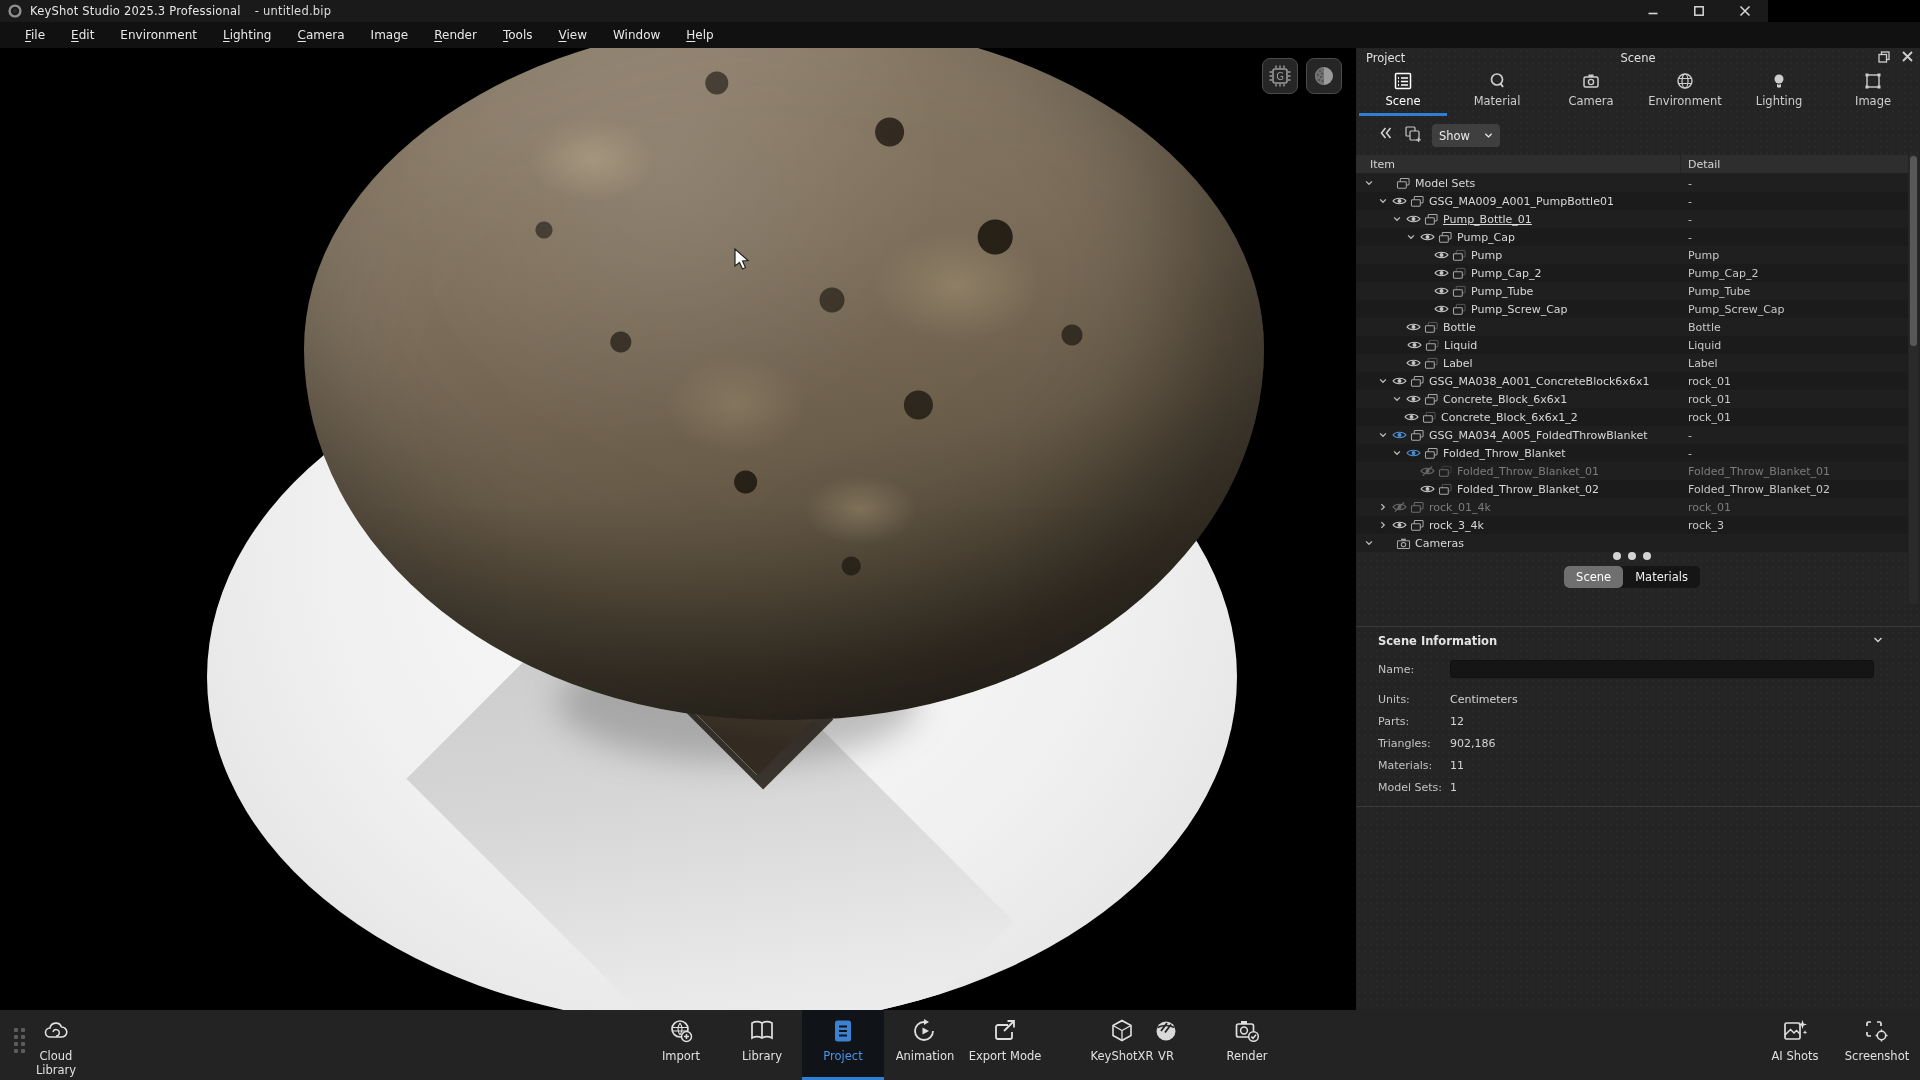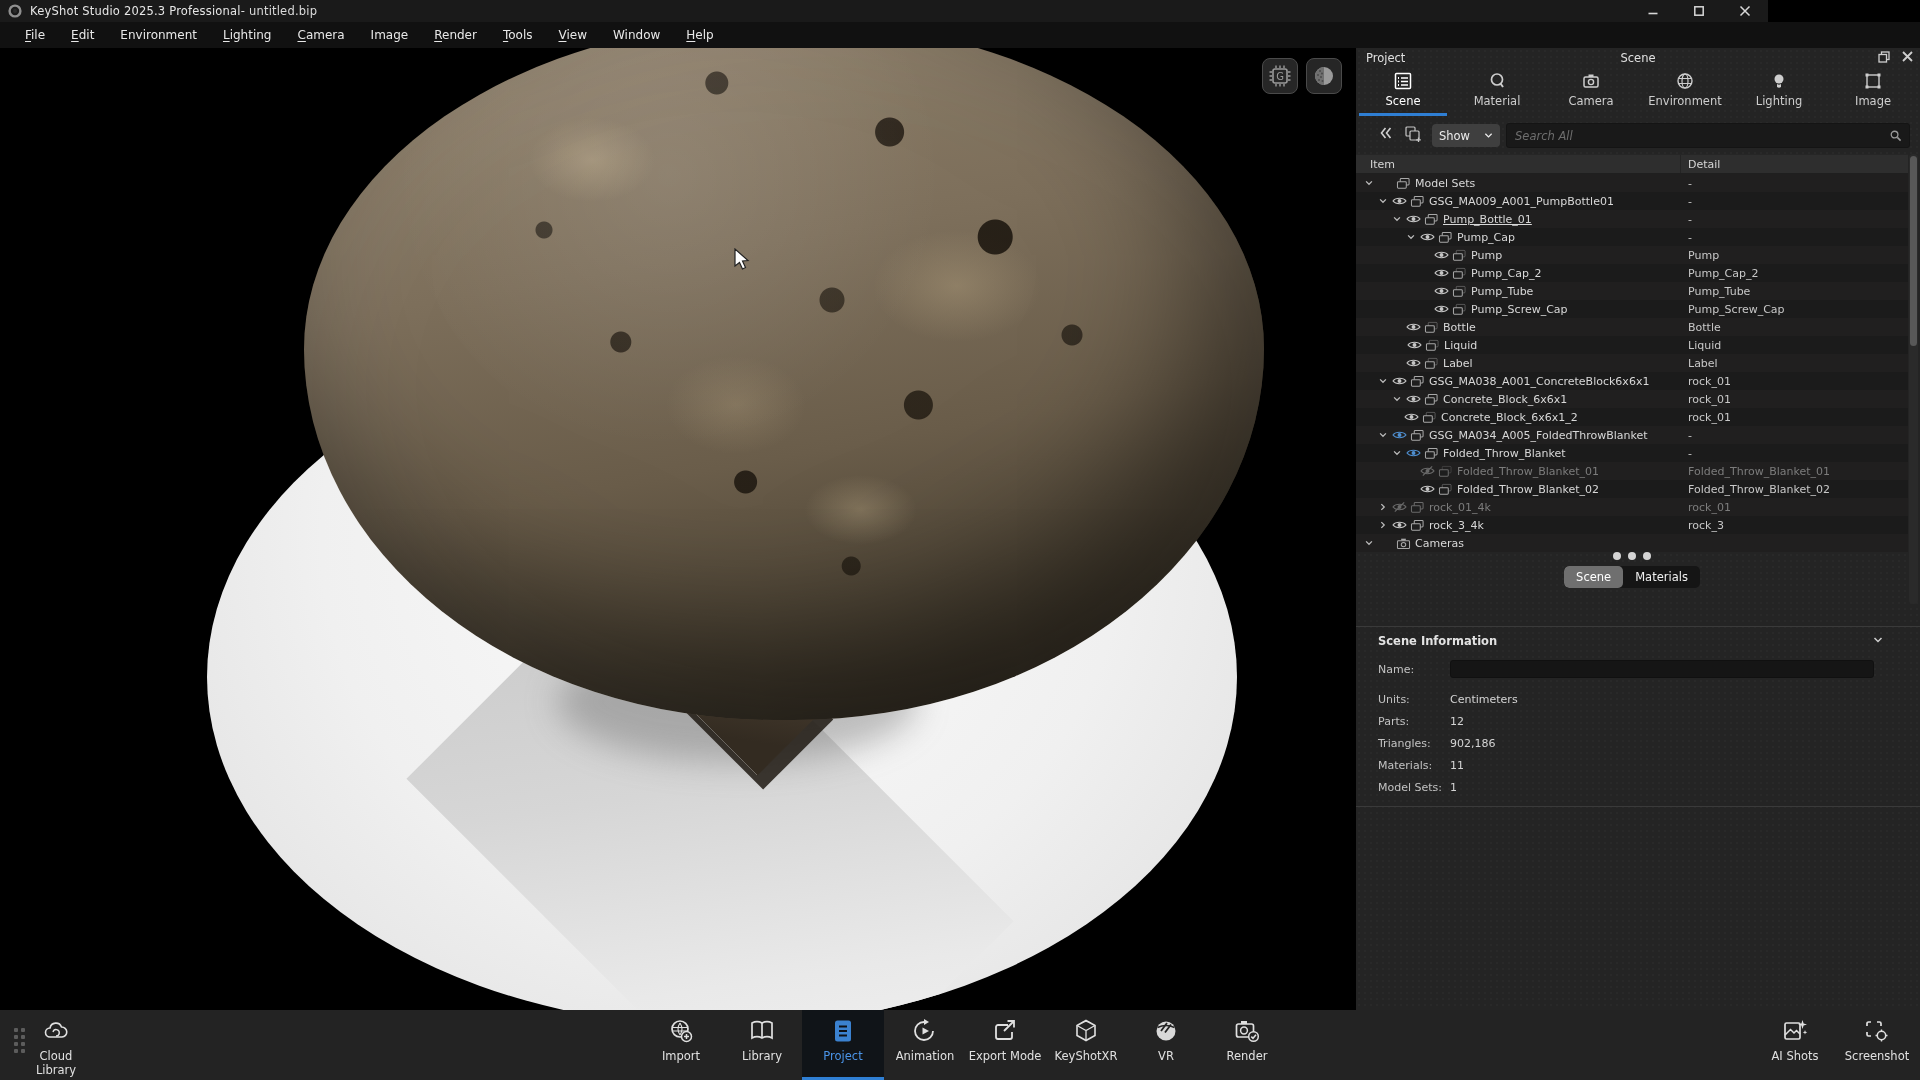--- a/index.html
+++ b/index.html
@@ -10,21 +10,21 @@
     font-family:"DejaVu Sans", sans-serif; font-size:12px;
     -webkit-font-smoothing:antialiased;
   }
   svg { display:block; }
 
   
   .titlebar { position:absolute; left:0; top:0; width:1768px; height:22px;
     background:#1a1a1a; display:flex; align-items:center; }
   .ks-logo { margin:0 8px 0 8px; }
   .title-text { color:#e6e6e6; font-size:11.5px; letter-spacing:.2px; }
-  .title-doc { color:#dcdcdc; }
+  .title-doc { margin-left:14px; color:#dcdcdc; }
   .wincontrols { position:absolute; right:0; top:0; height:22px; display:flex; }
   .winbtn { width:46px; height:22px; display:flex; align-items:center; justify-content:center; color:#d8d8d8; }
 
   
   .menubar { position:absolute; left:0; top:22px; width:1920px; height:26px;
     background:#111; display:flex; align-items:center; padding-left:12px; }
   .menu-item { padding:4px 13px; color:#e8e8e8; font-size:12px; cursor:default; }
   .menu-item u { text-decoration:underline; text-underline-offset:2px; }
 
   
@@ -345,29 +345,20 @@
         </svg>
     </span>
     <div class="show-dd">
       <span class="ddl">Show</span>
       <span>
         <svg width="9" height="9" viewBox="0 0 10 10">
             <path d="M1.5 3 L5 6.5 L8.5 3" fill="none" stroke="currentColor" stroke-width="1.4"></path>
           </svg>
       </span>
     </div>
-    <div class="search-box">
-      <input type="text" placeholder="Search All" style="">
-      <span class="mag">
-        <svg width="13" height="13" viewBox="0 0 14 14">
-            <circle cx="6" cy="6" r="3.6" fill="none" stroke="currentColor" stroke-width="1.4"></circle>
-            <path d="M9 9 L12.5 12.5" stroke="currentColor" stroke-width="1.6"></path>
-          </svg>
-      </span>
-    </div>
   </div>
 
   <div class="tree-head">
     <span class="c1">Item</span>
     <span class="cdiv"></span>
     <span class="c2">Detail</span>
   </div>
 
   <div class="tree">
       <div class="trow" style="padding-left: 6px;">
@@ -883,21 +874,21 @@
     </div>
     <div class="bbtn wide" style="left: 959px;">
       <span>
         <svg width="28" height="26" viewBox="0 0 28 26">
           <path d="M17 7 H7 A2 2 0 0 0 5 9 V19 A2 2 0 0 0 7 21 H19 A2 2 0 0 0 21 19 V14" fill="none" stroke="currentColor" stroke-width="1.8"></path>
           <path d="M13 13 L22.5 3.5 M16.5 3 H23 V9.5" fill="none" stroke="currentColor" stroke-width="1.8"></path>
         </svg>
       </span>
       <span class="blabel">Export Mode</span>
     </div>
-    <div class="bbtn" style="left: 1045px;">
+    <div class="bbtn" style="left: 1081px;">
       <span>
         <svg width="28" height="26" viewBox="0 0 28 26">
           <path d="M14 2.5 L23 7.5 V17.5 L14 22.5 L5 17.5 V7.5 Z" fill="none" stroke="currentColor" stroke-width="1.6"></path>
           <path d="M5 7.5 L14 12.5 L23 7.5 M14 12.5 V22.5" fill="none" stroke="currentColor" stroke-width="1.3"></path>
           <path d="M9.5 5 Q14 2 18.5 5" fill="none" stroke="currentColor" stroke-width="1.2"></path>
         </svg>
       </span>
       <span class="blabel">KeyShotXR</span>
     </div>
     <div class="bbtn" style="left: 1125px;">

